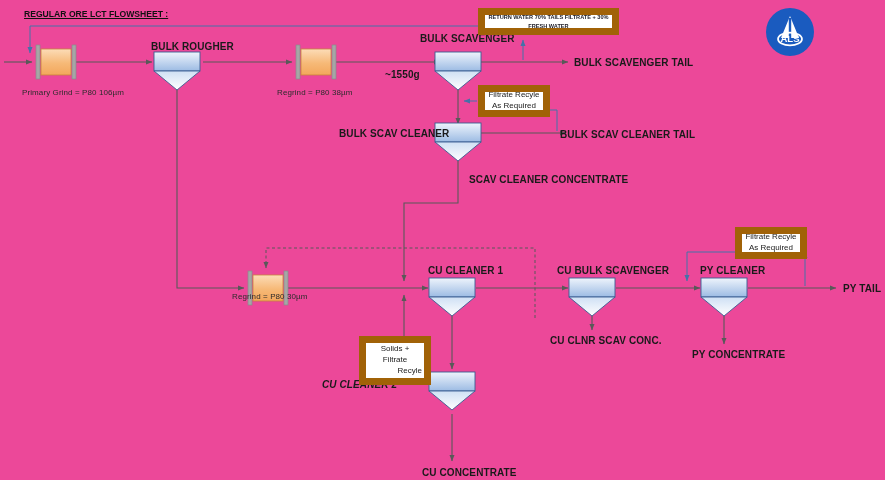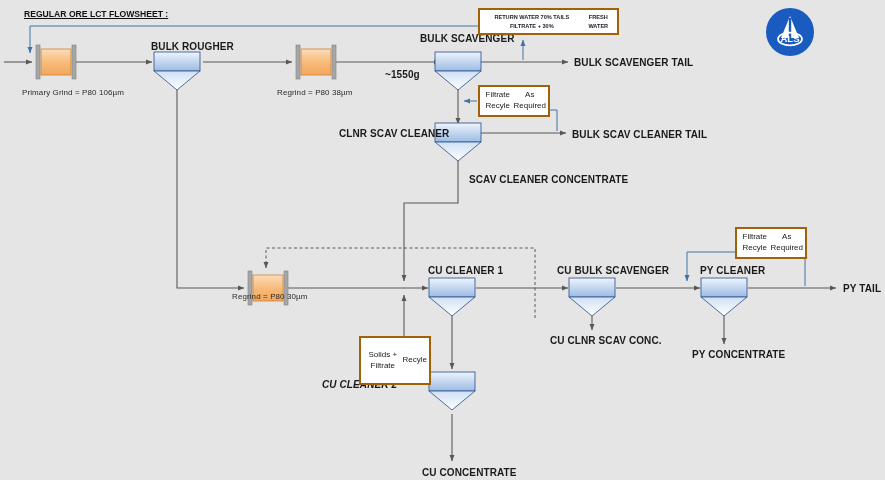--- a/index.html
+++ b/index.html
@@ -1,24 +1,24 @@
 <!DOCTYPE html>
 <html><head>
 <meta charset="utf-8">
 <style>
   html,body{margin:0;padding:0;background:#ffffff;}
   body{width:885px;height:480px;overflow:hidden;
        font-family:"Liberation Sans","DejaVu Sans",sans-serif;}
-  #stage{position:relative;width:885px;height:480px;background:#e5e5e5;}
+  #stage{position:relative;width:885px;height:480px;background:#ec4899;}
   svg.layer{position:absolute;left:0;top:0;width:885px;height:480px;}
   .lbl{position:absolute;font-weight:bold;font-size:10px;color:#1a1a1a;
        white-space:nowrap;letter-spacing:.1px;}
   .lbl.plain{font-weight:normal;font-size:8px;color:#2b2b2b;}
-  .boxtxt{position:absolute;box-sizing:border-box;border:2px solid #a16207;
-          background:#fff;display:flex;flex-direction:row;align-items:center;
+  .boxtxt{position:absolute;box-sizing:border-box;border:7px solid #a16207;
+          background:#fff;display:flex;flex-direction:column;align-items:center;
           justify-content:center;font-size:8px;color:#1a1a1a;text-align:center;
           line-height:1.35;padding:6px 2px;}
   .boxtxt.tiny{font-size:5.6px;font-weight:bold;color:#21212b;line-height:1.5;}
   .title{position:absolute;font-weight:bold;font-size:8.6px;color:#111;
          text-decoration:underline;white-space:nowrap;}
   .logo{position:absolute;width:48px;height:48px;border-radius:50%;
         background:#1a5bbf;display:flex;align-items:center;justify-content:flex-end;}
 </style>
 </head>
 <body>
@@ -148,47 +148,47 @@
       <use href="#cellShape" x="701" y="278"></use>
     </g>
   </svg>
 
   <div class="title" style="left:24px;top:9px;">REGULAR ORE LCT FLOWSHEET :</div>
 
   <div class="lbl plain" style="left:22px;top:88px;">Primary Grind = P80 106µm</div>
   <div class="lbl" style="left:151px;top:41px;">BULK ROUGHER</div>
   <div class="lbl plain" style="left:277px;top:88px;">Regrind = P80 38µm</div>
   <div class="lbl" style="left:420px;top:33px;">BULK SCAVENGER</div>
-  <div class="lbl" style="left:339px;top:128px;">CLNR SCAV CLEANER</div>
+  <div class="lbl" style="left:339px;top:128px;">BULK SCAV CLEANER</div>
   <div class="lbl plain" style="left:232px;top:292px;text-align:center;">Regrind = P80 30µm</div>
   <div class="lbl" style="left:428px;top:265px;">CU CLEANER 1</div>
   <div class="lbl" style="left:322px;top:379px;font-style:italic;">CU CLEANER 2</div>
   <div class="lbl" style="left:557px;top:265px;">CU BULK SCAVENGER</div>
   <div class="lbl" style="left:700px;top:265px;">PY CLEANER</div>
 
   <div class="lbl" style="left:385px;top:69px;">~1550g</div>
   <div class="lbl" style="left:574px;top:57px;">BULK SCAVENGER TAIL</div>
-  <div class="lbl" style="left:572px;top:129px;">BULK SCAV CLEANER TAIL</div>
+  <div class="lbl" style="left:560px;top:129px;">BULK SCAV CLEANER TAIL</div>
   <div class="lbl" style="left:469px;top:174px;">SCAV CLEANER CONCENTRATE</div>
   <div class="lbl" style="left:550px;top:335px;">CU CLNR SCAV CONC.</div>
   <div class="lbl" style="left:422px;top:467px;">CU CONCENTRATE</div>
   <div class="lbl" style="left:692px;top:349px;">PY CONCENTRATE</div>
   <div class="lbl" style="left:843px;top:283px;">PY TAIL</div>
 
   <div class="boxtxt tiny" style="left:478px;top:8px;width:141px;height:27px;">
     <span>RETURN WATER 70% TAILS FILTRATE + 30%</span>
     <span>FRESH WATER</span>
   </div>
 
   <div class="boxtxt" style="left:478px;top:85px;width:72px;height:32px;">
     <span>Filtrate Recyle</span>
     <span>As Required</span>
   </div>
 
-  <div class="boxtxt" style="left:359px;top:336px;width:72px;height:49px;">
+  <div class="boxtxt" style="left:359px;top:336px;width:72px;height:49px;align-items:flex-end;">
     <span>Solids + Filtrate</span>
     <span>Recyle</span>
   </div>
 
   <div class="boxtxt" style="left:735px;top:227px;width:72px;height:32px;">
     <span>Filtrate Recyle</span>
     <span>As Required</span>
   </div>
 
   <div class="logo" style="left:766px;top:8px;">

